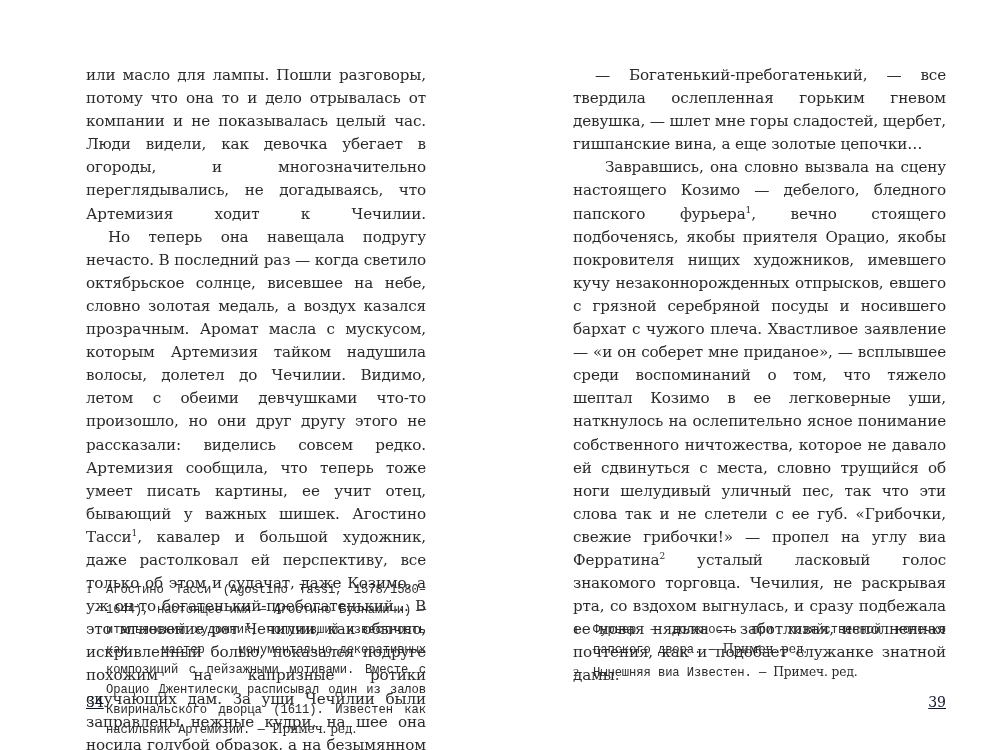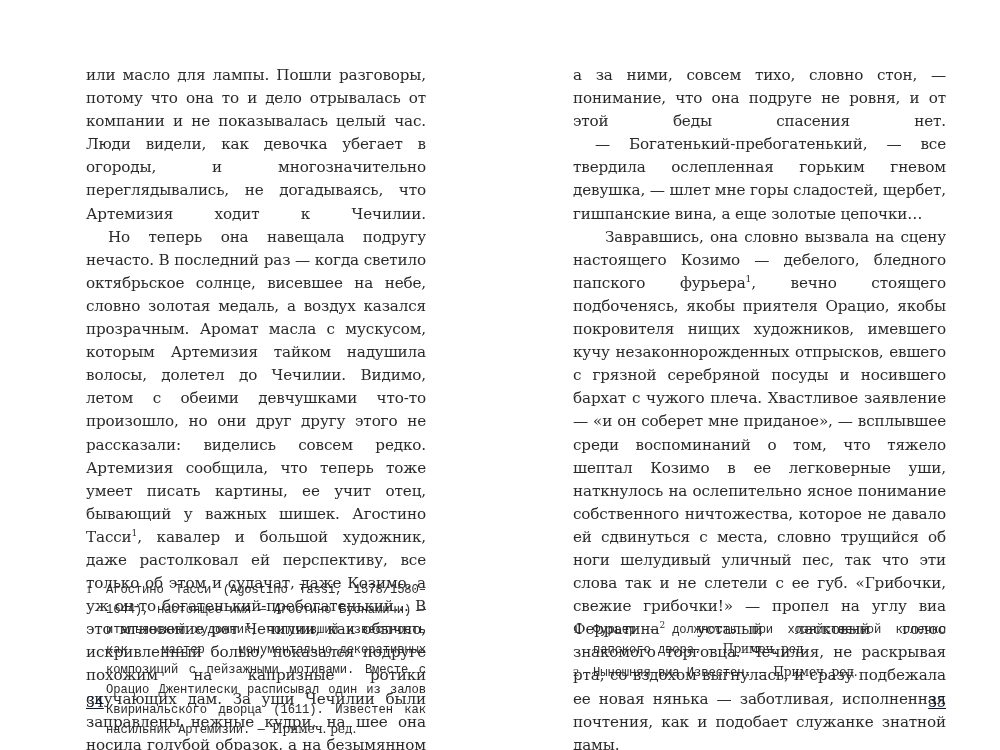--- a/index.html
+++ b/index.html
@@ -104,33 +104,32 @@
         <span class="fn-num">1</span>
         <span class="fn-text">Агостино Тасси (Agostino Tassi, 1578/1580–1644), настоящее имя — Агостино Буонамичи) — итальянский художник, получивший известность как мастер монументально-декоративных композиций с пейзажными мотивами. Вместе с Орацио Джентилески расписывал один из залов Квиринальского дворца (1611). Известен как насильник Артемизии. — </span><span class="fn-note">Примеч. ред.</span>
       </div>
     </div>
 
     <div class="page-number">34</div>
   </div>
 
   <div class="page page-right">
     <div class="body-text">
-      <p class="cont-last"><span>а за ними, совсем тихо, словно стон, — понимание, что она подруге не ровня, и от этой беды спасения нет.</span></p>
       <p class="indent"><span>— Богатенький-пребогатенький, — все твердила ослепленная горьким гневом девушка, — шлет мне горы сладостей, щербет, гишпанские вина, а еще золотые цепочки…</span></p>
       <p class="indent-wide"><span>Завравшись, она словно вызвала на сцену настоящего Козимо — дебелого, бледного папского фурьера</span><sup class="fn-ref">1</sup><span>, вечно стоящего подбоченясь, якобы приятеля Орацио, якобы покровителя нищих художников, имевшего кучу незаконнорожденных отпрысков, евшего с грязной серебряной посуды и носившего бархат с чужого плеча. Хвастливое заявление — «и он соберет мне приданое», — всплывшее среди воспоминаний о том, что тяжело шептал Козимо в ее легковерные уши, наткнулось на ослепительно ясное понимание собственного ничтожества, которое не давало ей сдвинуться с места, словно трущийся об ноги шелудивый уличный пес, так что эти слова так и не слетели с ее губ. «Грибочки, свежие грибочки!» — пропел на углу виа Ферратина</span><sup class="fn-ref">2</sup><span> усталый ласковый голос знакомого торговца. Чечилия, не раскрывая рта, со вздохом выгнулась, и сразу подбежала ее новая нянька — заботливая, исполненная почтения, как и подобает служанке знатной дамы.</span></p>
 
     </div>
 
     <div class="footnotes">
       <div class="footnote">
         <span class="fn-num">1</span>
         <span class="fn-text">Фурьер — должность при хозяйственной колечко папского двора. — </span><span class="fn-note">Примеч. ред.</span>
       </div>
       <div class="footnote">
         <span class="fn-num">2</span>
         <span class="fn-text">Нынешняя виа Известен. — </span><span class="fn-note">Примеч. ред.</span>
       </div>
     </div>
 
-    <div class="page-number">35</div>
+    <div class="page-number">39</div>
   </div>
 
 </div>
 
 </body></html>

